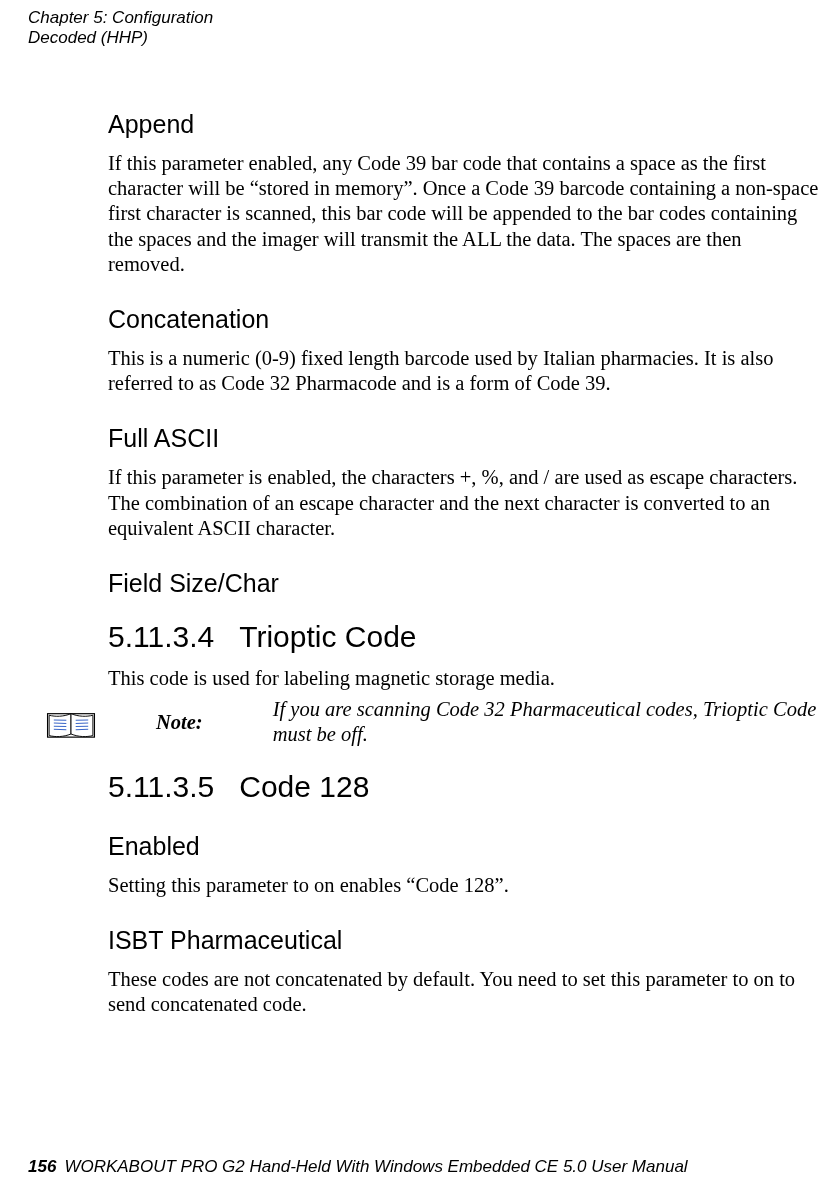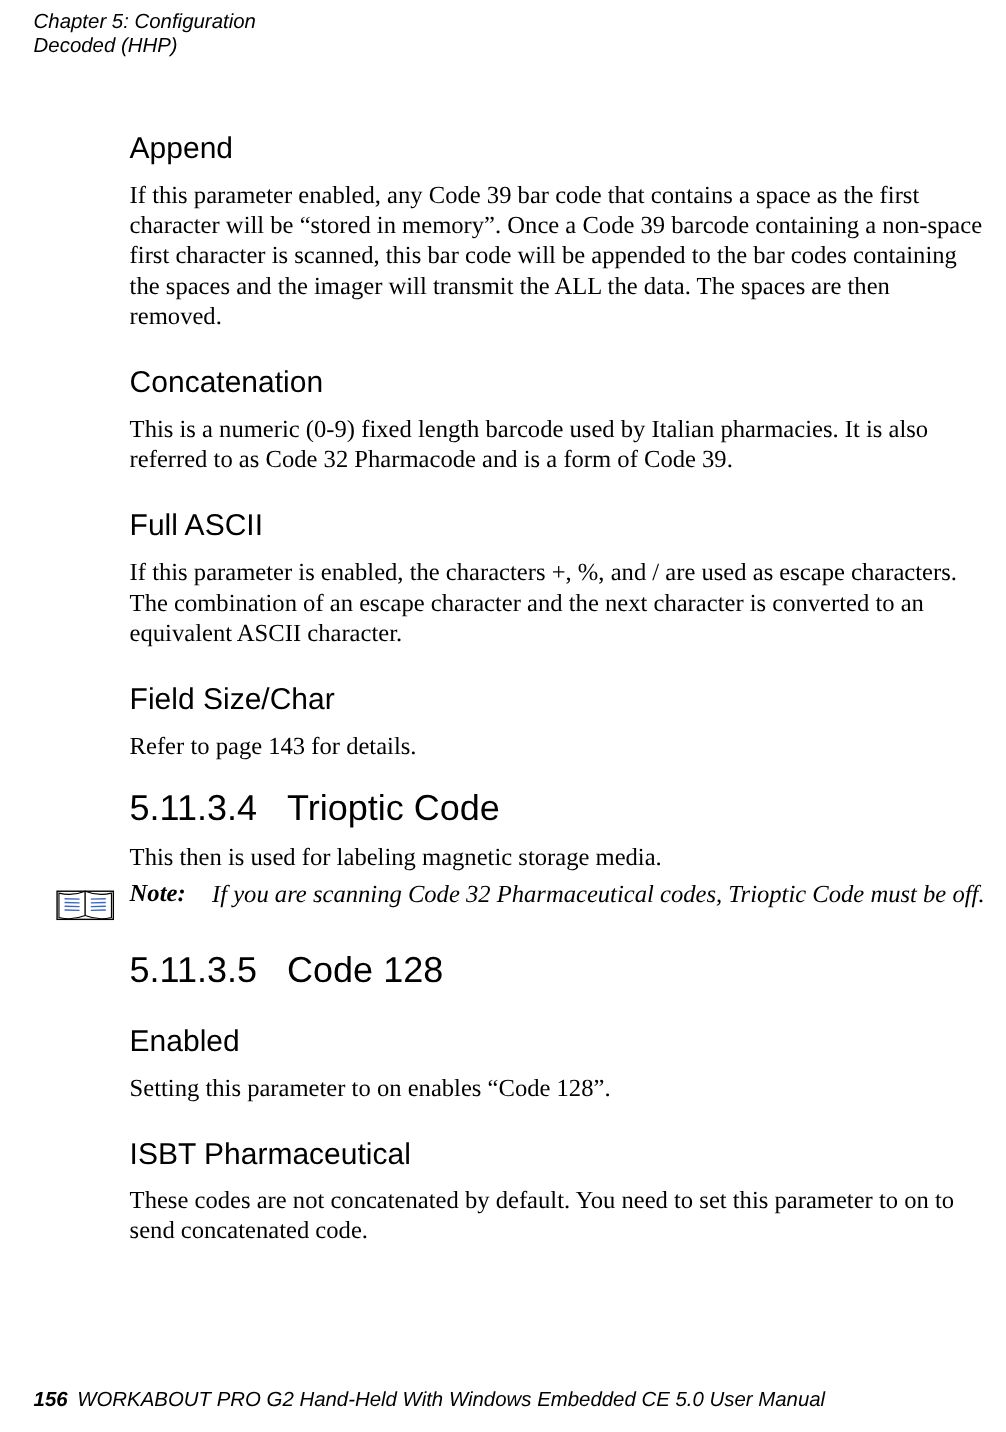--- a/index.html
+++ b/index.html
@@ -51,22 +51,23 @@
     letter-spacing: 0px;
   }
   .body-text {
     font-size: 20.5px;
     line-height: 1.23;
     margin: 12px 0 6px 0;
   }
   .ital { }
   .note-row {
     display: flex;
-    align-items: flex-start;
+    align-items: center;
     margin-top: 4px;
+    gap: 48px;
   }
   .note-icon {
     width: 50px;
     flex: 0 0 50px;
     margin-left: -62px;
     margin-right: 12px;
     margin-top: 4px;
   }
   .note-label {
     font-family: "Times New Roman", Times, serif;
@@ -114,26 +115,25 @@
 
     <div class="h-sub">Concatenation</div>
     <p class="body-text">
       <span>This is a numeric (0-9) fixed length barcode used by Italian pharmacies. It is also referred to as </span><span class="ital">Code 32 Pharmacode</span><span> and is a form of Code 39.</span>
     </p>
 
     <div class="h-sub">Full ASCII</div>
     <p class="body-text">If this parameter is enabled, the characters +, %, and / are used as escape characters. The combination of an escape character and the next character is converted to an equivalent ASCII character.</p>
 
     <div class="h-sub">Field Size/Char</div>
-    <p class="body-text">Refer to page 143 for details.</p>
 
     <div class="h-sec">
       <span>5.11.3.4</span>&nbsp;&nbsp;&nbsp;<span>Trioptic Code</span>
     </div>
-    <p class="body-text">This then is used for labeling magnetic storage media.</p>
+    <p class="body-text">This code is used for labeling magnetic storage media.</p>
 
     <div class="note-row">
       <svg class="note-icon" viewBox="0 0 64 40">
         <rect x="2" y="6" width="60" height="30" fill="#fff" stroke="#000" stroke-width="1.5"></rect>
         <path d="M32 6 C 22 10, 12 10, 4 8 L 4 34 C 12 36, 22 36, 32 32 Z" fill="#fff" stroke="#000" stroke-width="1.2"></path>
         <path d="M32 6 C 42 10, 52 10, 60 8 L 60 34 C 52 36, 42 36, 32 32 Z" fill="#fff" stroke="#000" stroke-width="1.2"></path>
         <line x1="10" y1="14" x2="26" y2="14.5" stroke="#3a66c8" stroke-width="1.4"></line>
         <line x1="10" y1="18" x2="26" y2="18.5" stroke="#3a66c8" stroke-width="1.4"></line>
         <line x1="10" y1="22" x2="26" y2="22.5" stroke="#3a66c8" stroke-width="1.4"></line>
         <line x1="10" y1="26" x2="26" y2="26.5" stroke="#3a66c8" stroke-width="1.4"></line>

